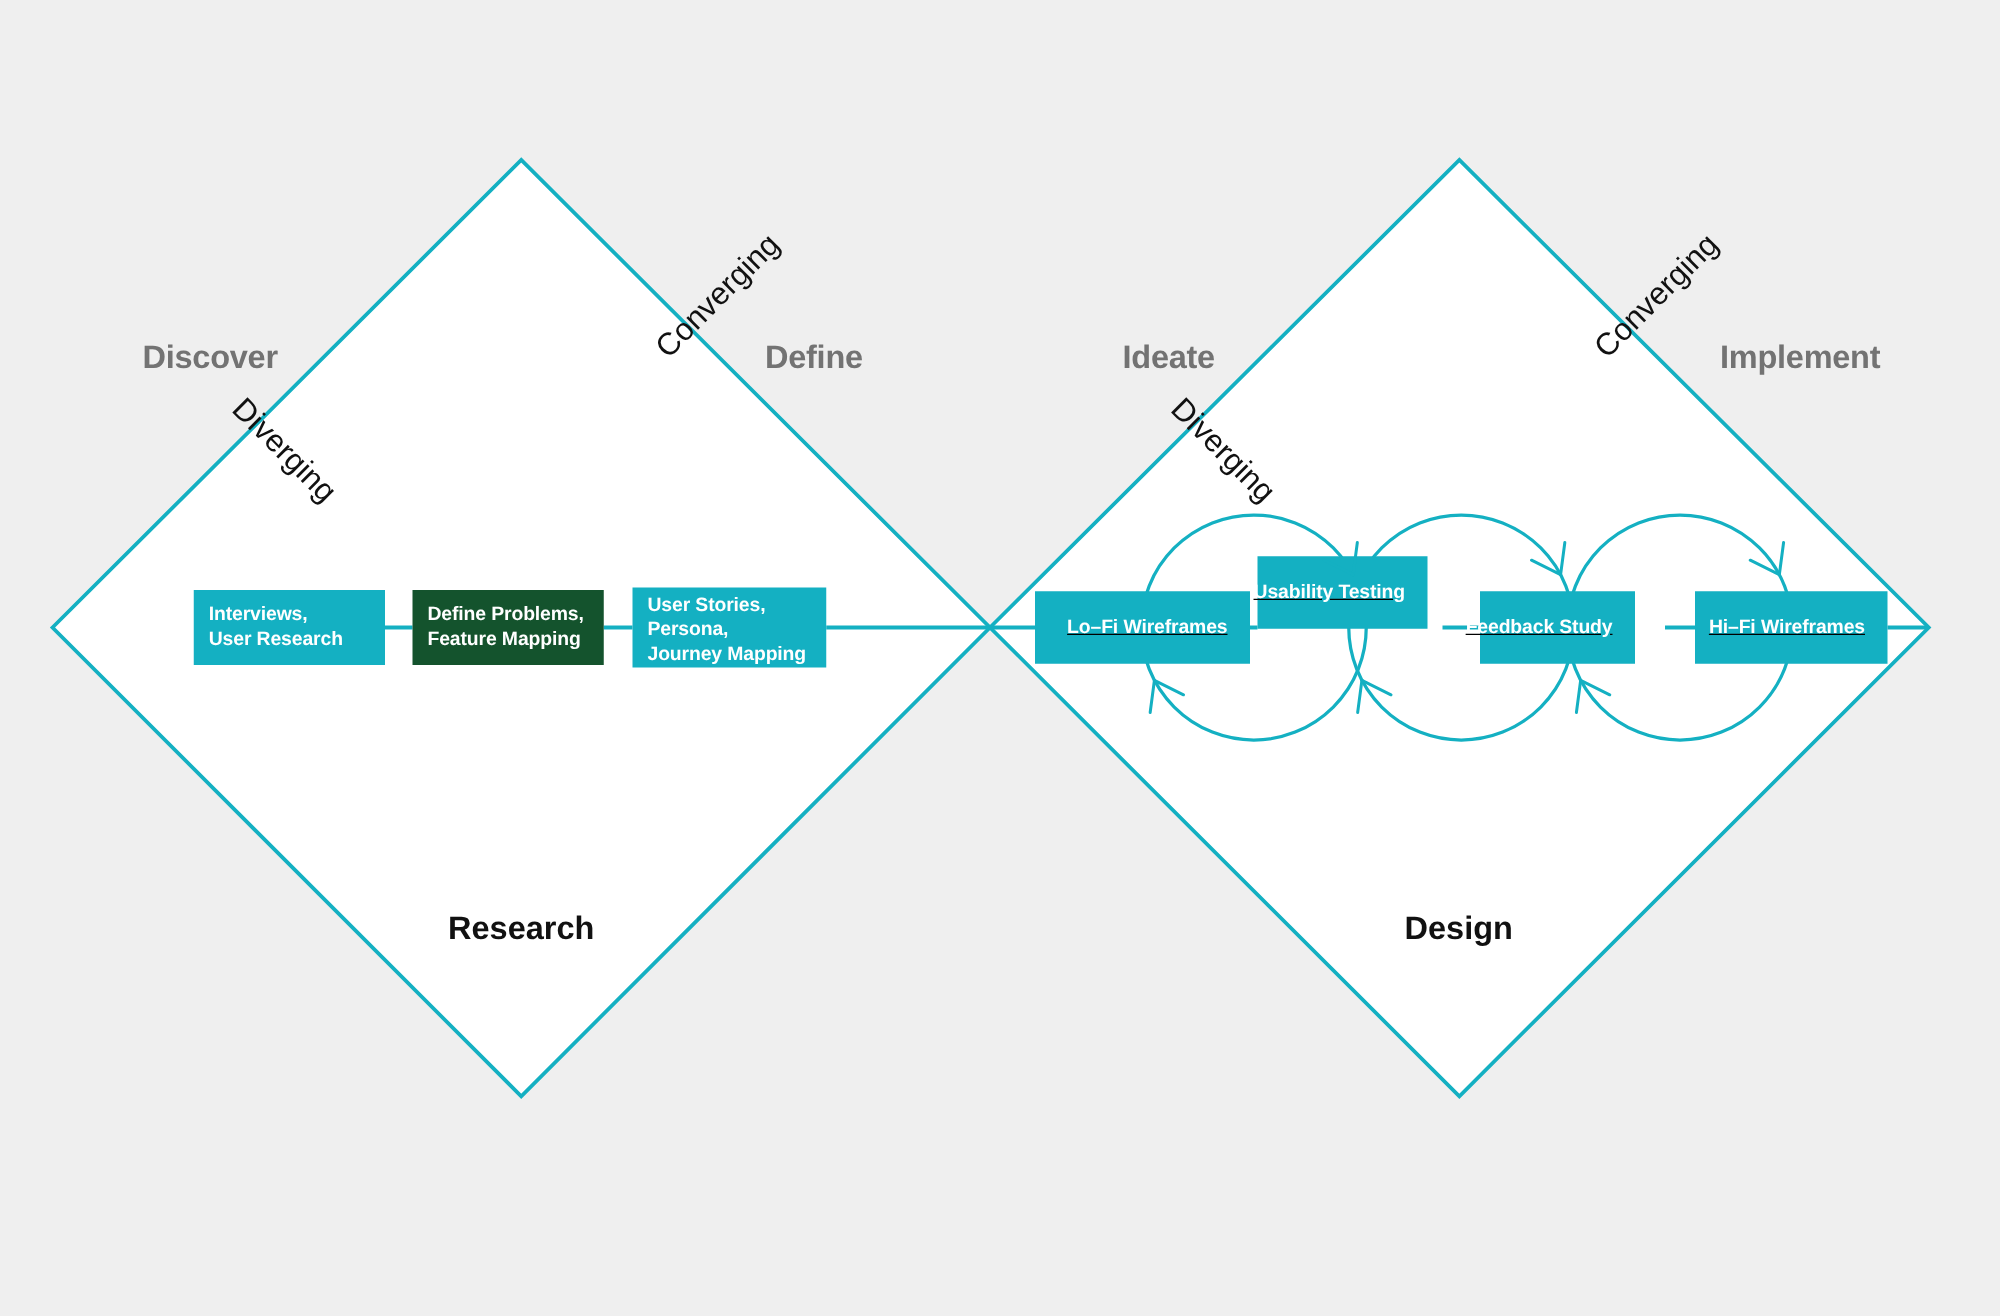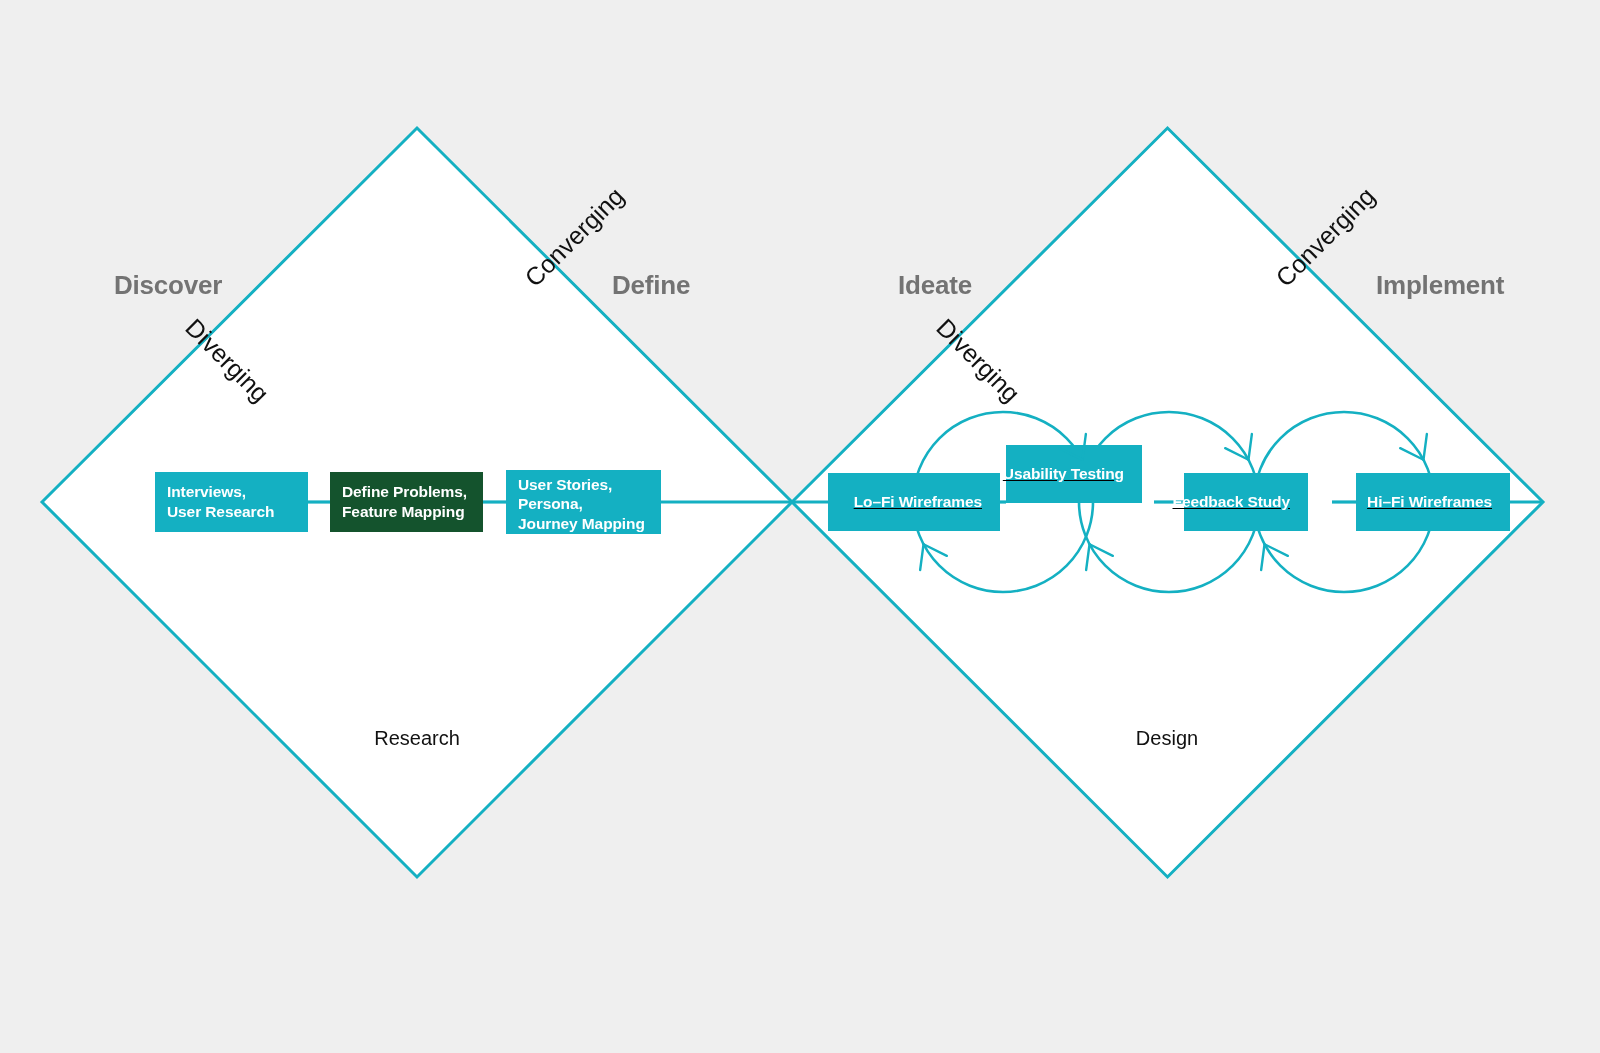--- a/index.html
+++ b/index.html
@@ -46,22 +46,22 @@
     color: #111111;
     white-space: nowrap;
     transform-origin: 0 0;
   }
   .slope-label.diverging { transform: rotate(45deg); }
   .slope-label.converging { transform: rotate(-45deg); }
   
   .diamond-caption {
     position: absolute;
     font-family: "Liberation Sans", sans-serif;
-    font-weight: normal;
-    font-size: 20px;
+    font-weight: bold;
+    font-size: 26px;
     color: #111111;
     white-space: nowrap;
     transform: translateX(-50%);
   }
   
   .step-box {
     position: absolute;
     background: #14B0C2;
     box-sizing: border-box;
     display: flex;

